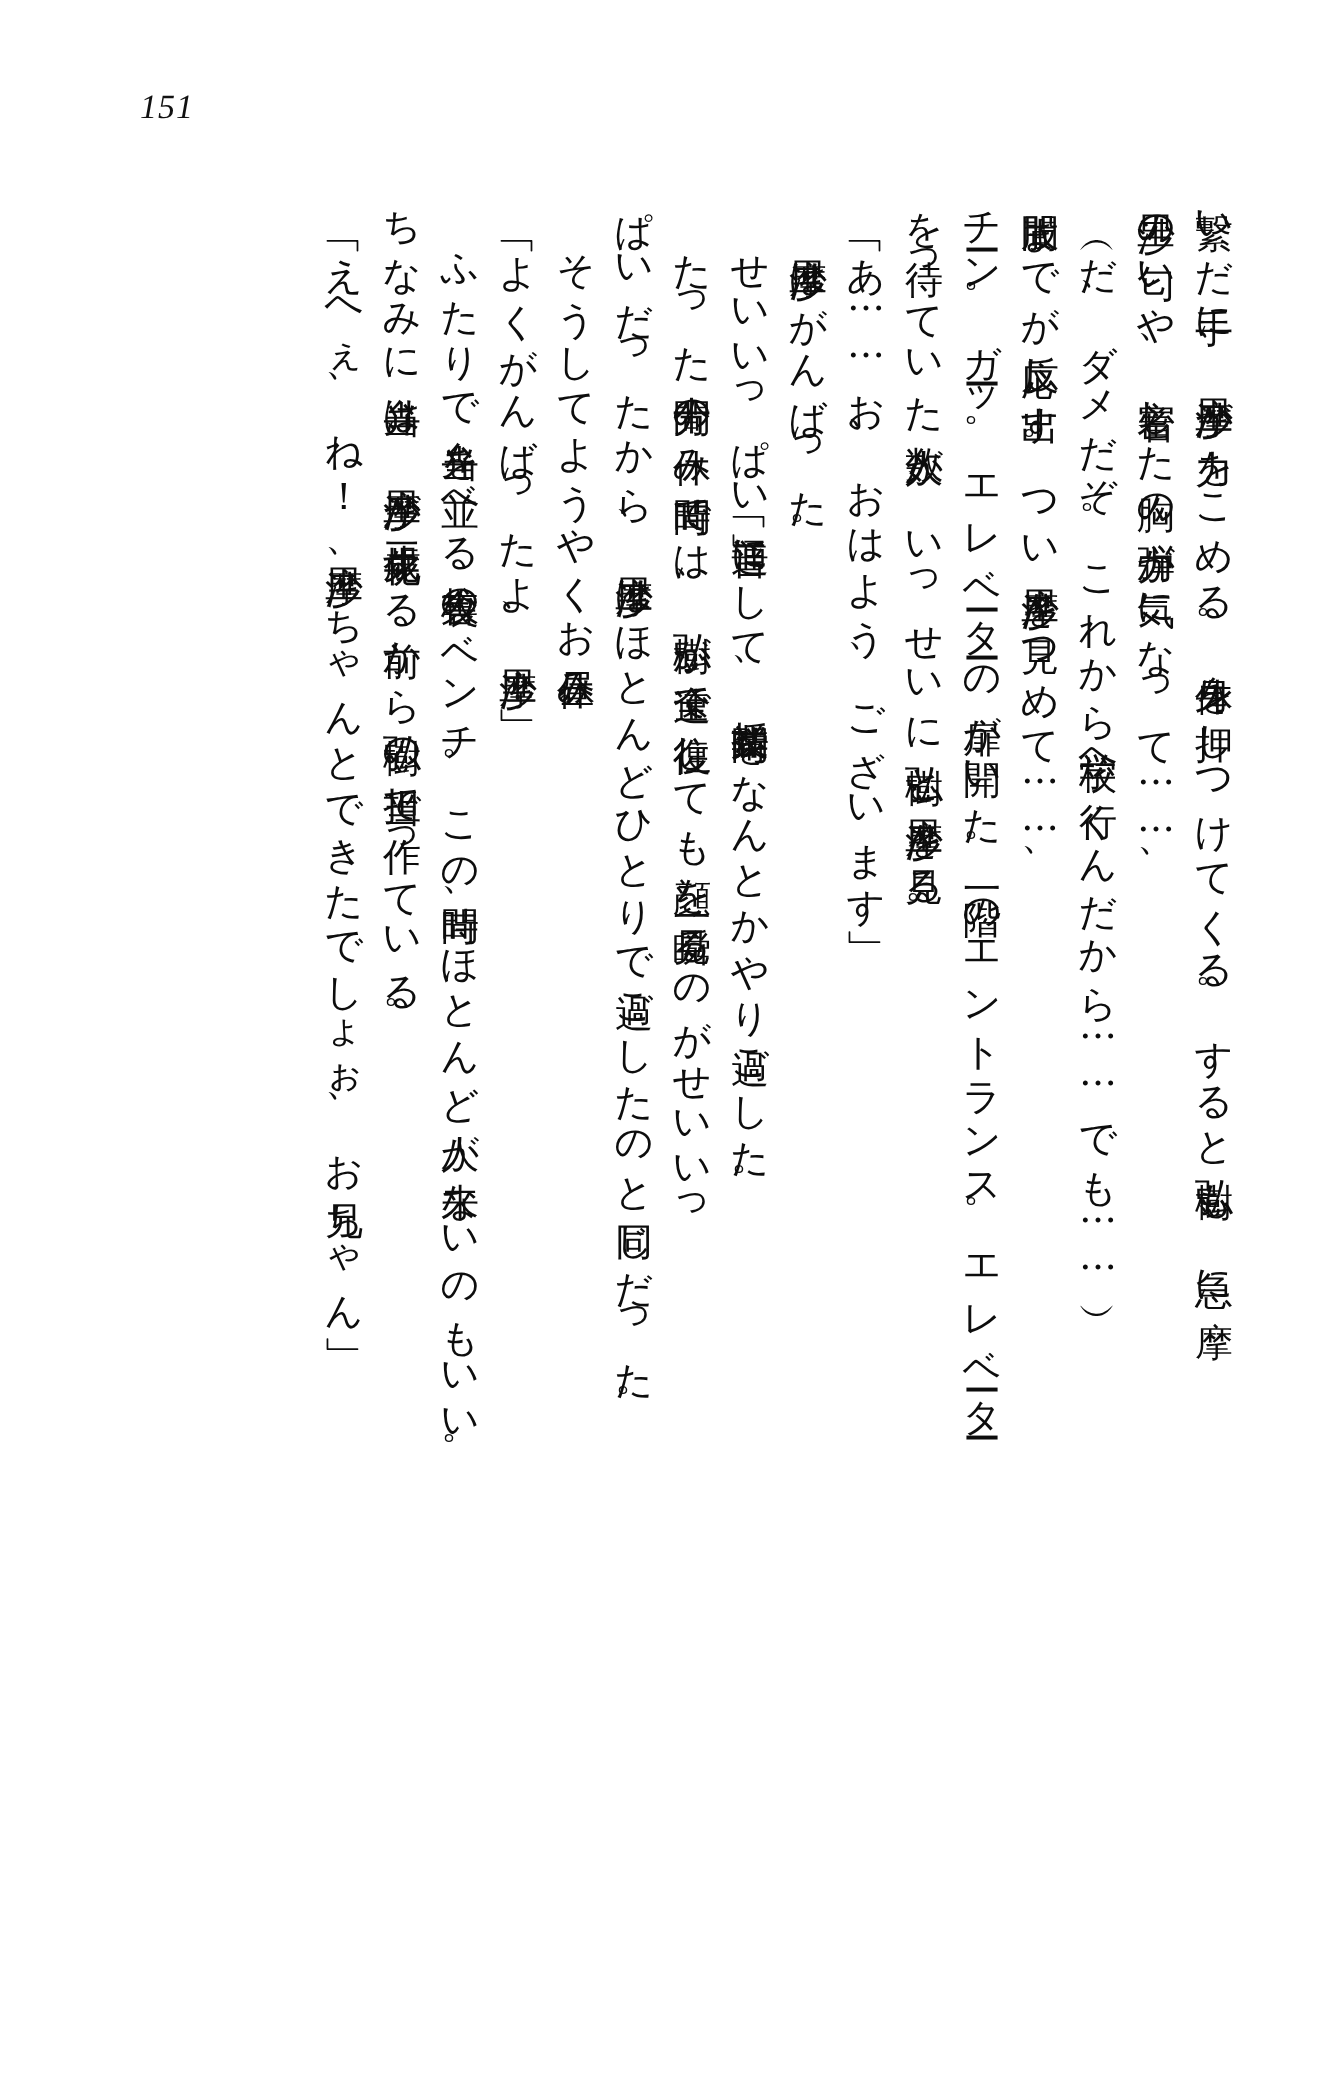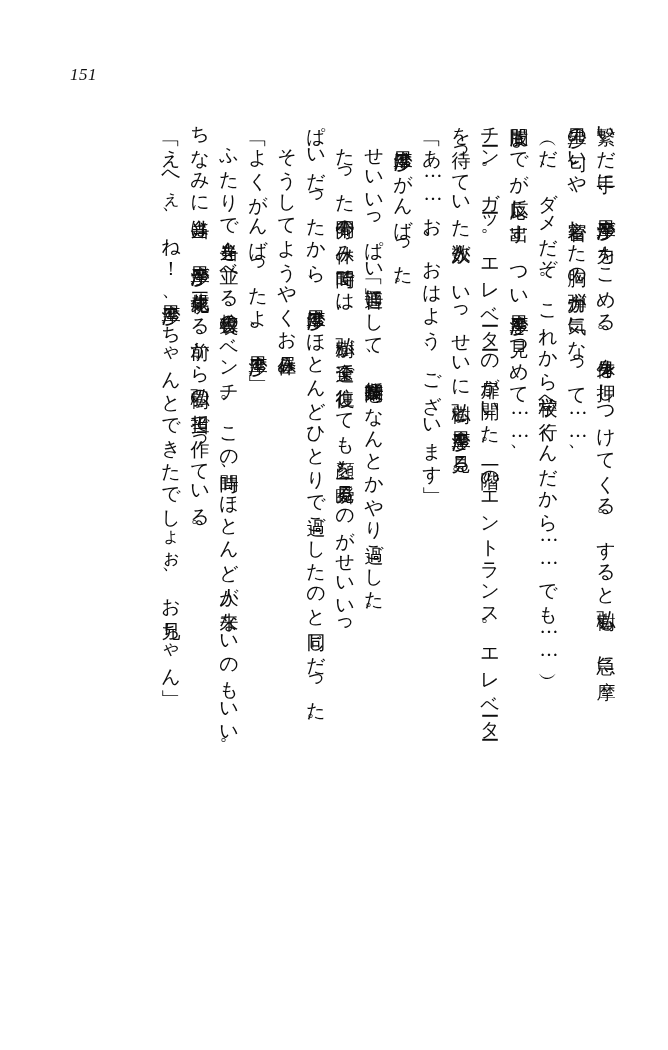--- a/index.html
+++ b/index.html
@@ -13,21 +13,20 @@
     position: relative;
     overflow: hidden;
     font-family: "Liberation Serif", "DejaVu Serif", serif;
     color: #101010;
   }
 
   .page {
     position: absolute;
     inset: 0;
     background: #ffffff;
-    margin-top: 21px;
   }
 
   .page-number {
     position: absolute;
     top: 44px;
     left: 70px;
     font-size: 17px;
     font-style: italic;
     font-family: "Liberation Serif", "DejaVu Serif", serif;
     letter-spacing: 0.5px;

